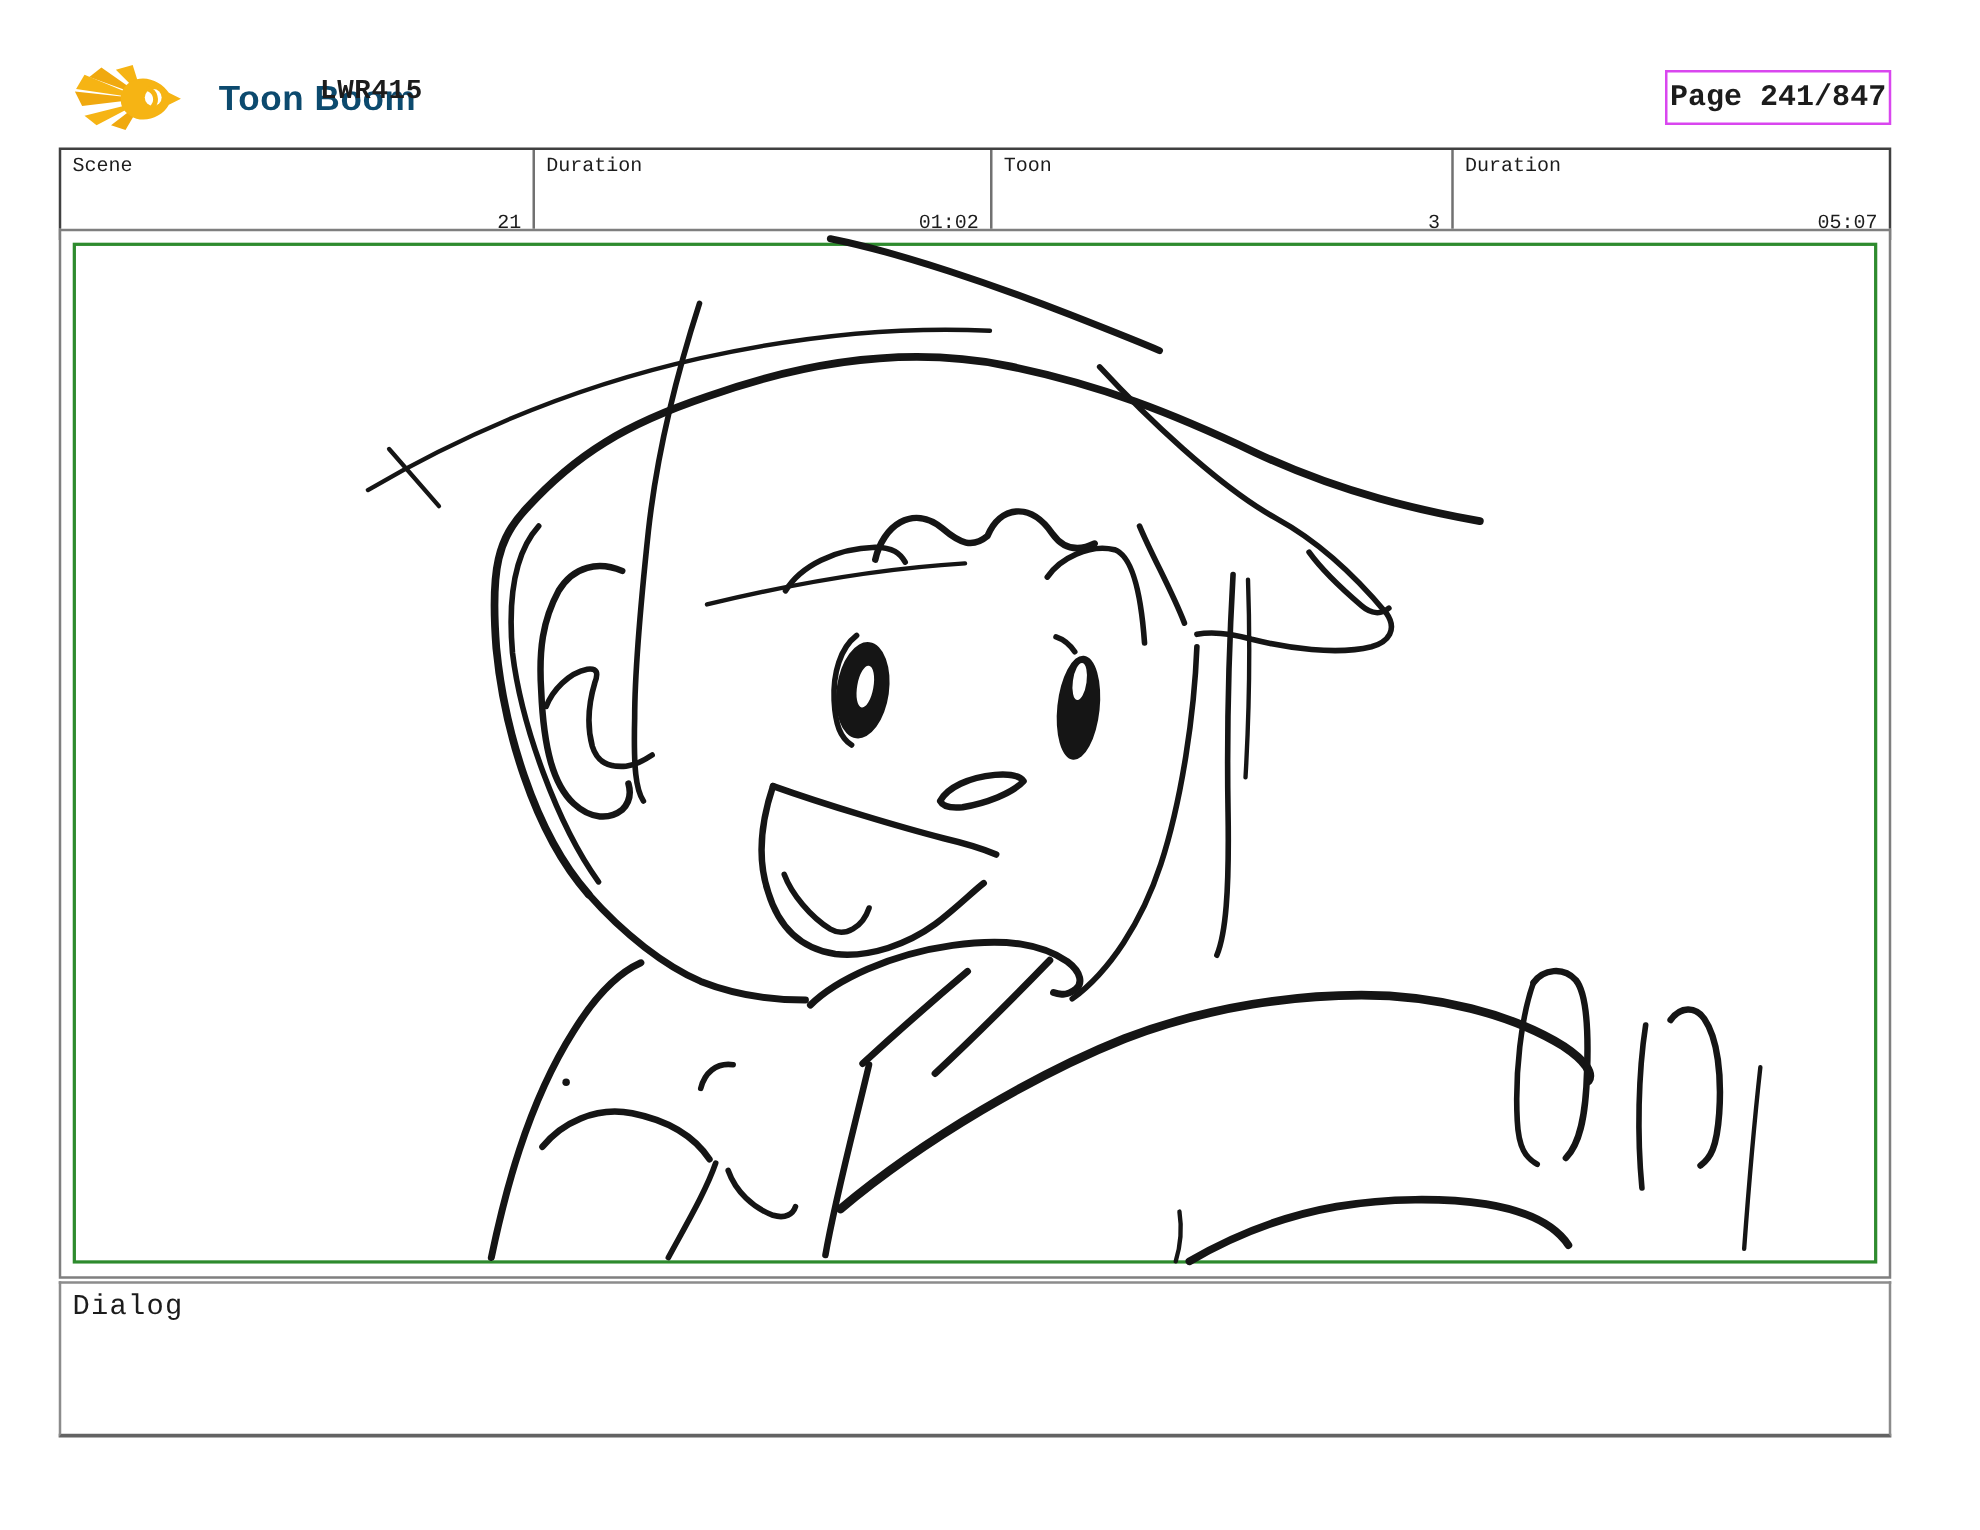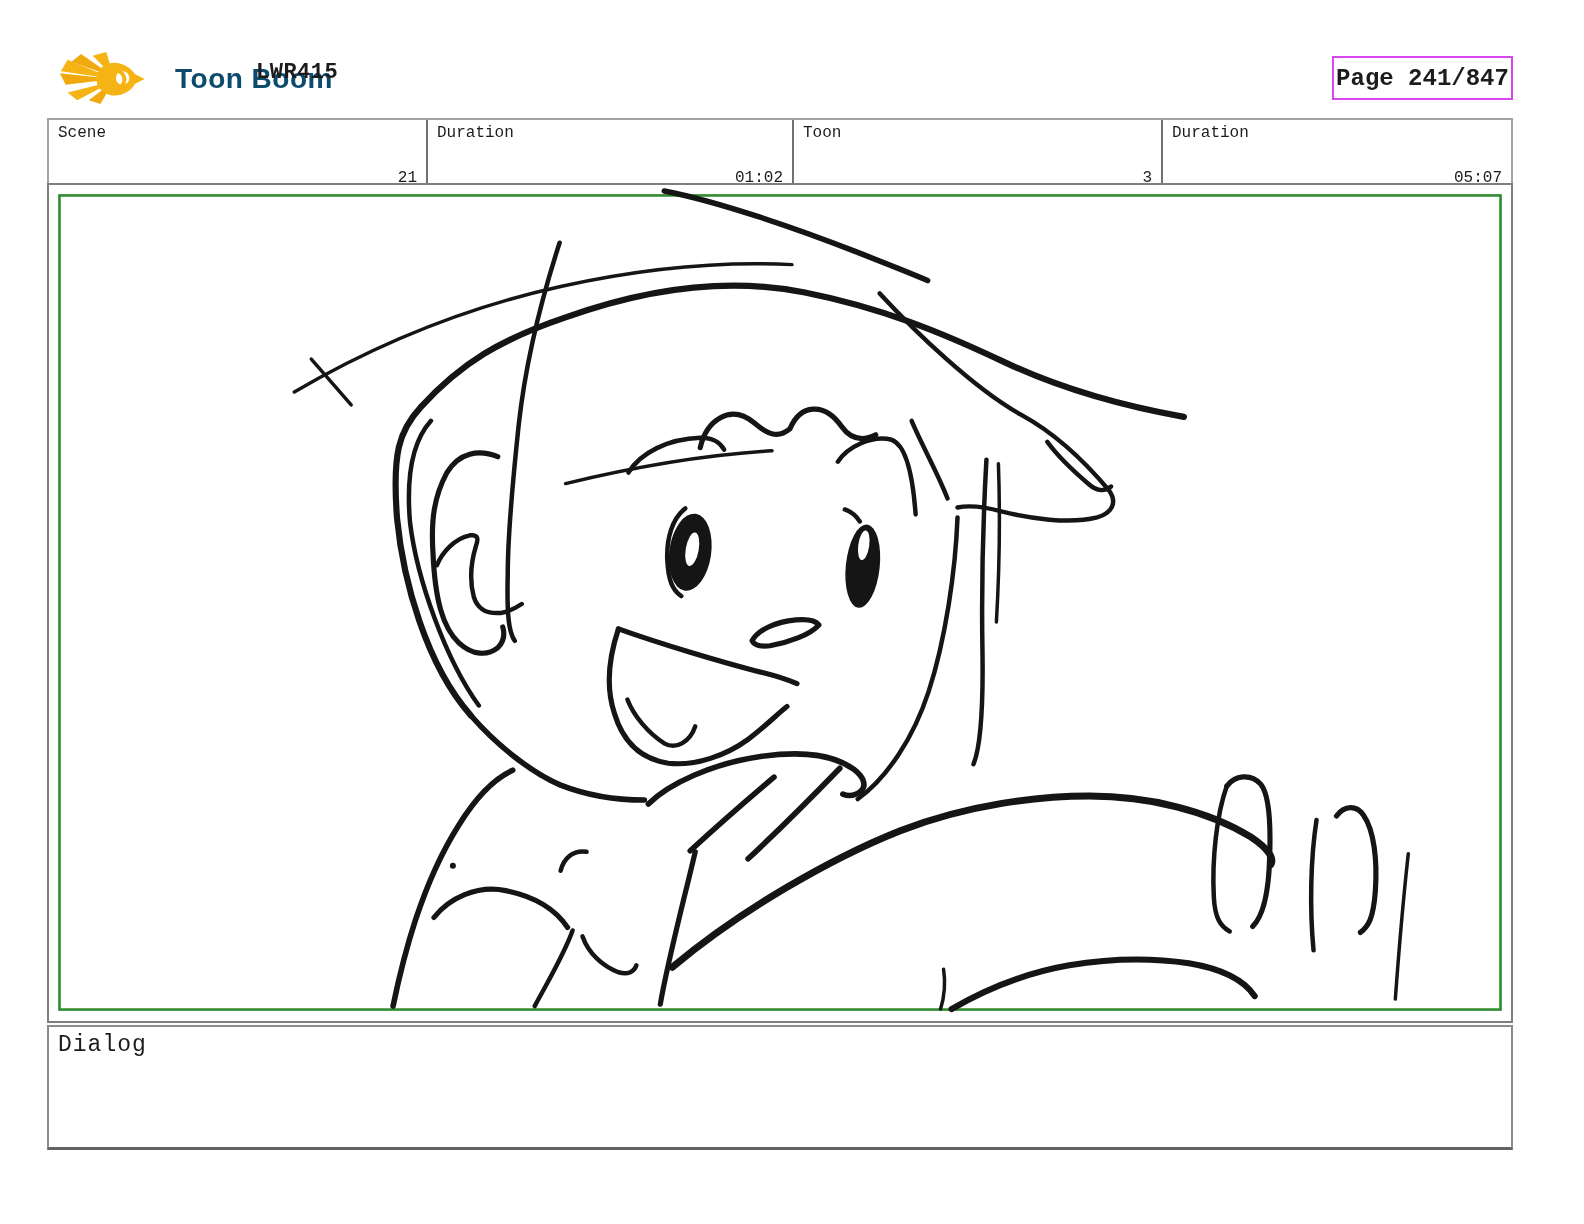--- a/index.html
+++ b/index.html
@@ -11,21 +11,21 @@
   .logo-star{width:112px;height:54px;}
   .logo-text{font-family:"Liberation Sans",sans-serif;font-weight:bold;font-size:28px;
              color:#0c4a6e;letter-spacing:0.5px;}
   .project-title{position:absolute;left:256px;top:60px;font-size:22px;font-weight:bold;letter-spacing:0.5px;}
   .page-box{position:absolute;left:1332px;top:56px;width:181px;height:44px;box-sizing:border-box;
             border:2px solid #d946ef;display:flex;align-items:center;justify-content:center;
             font-size:24px;font-weight:bold;}
 
   
   .info-bar{position:absolute;left:47px;top:118px;width:1466px;height:74px;box-sizing:border-box;
-            border:2px solid #a3a3a3;display:flex;text-align:right;}
+            border:2px solid #404040;display:flex;text-align:right;}
   .info-cell{position:relative;box-sizing:border-box;border-right:2px solid #717171;height:100%;}
   .info-cell:last-child{border-right:none;flex:1;}
   .cell-label{position:absolute;left:9px;top:4px;font-size:16px;}
   .cell-value{position:absolute;right:9px;bottom:3px;font-size:16px;}
 
   
   .panel{position:absolute;left:47px;top:183px;width:1466px;height:840px;box-sizing:border-box;
          border:2px solid #7f7f7f;background:#fff;}
   .panel svg{position:absolute;left:0;top:0;width:100%;height:100%;}
   .sk{stroke:#151515;fill:none;stroke-linecap:round;stroke-linejoin:round;}

